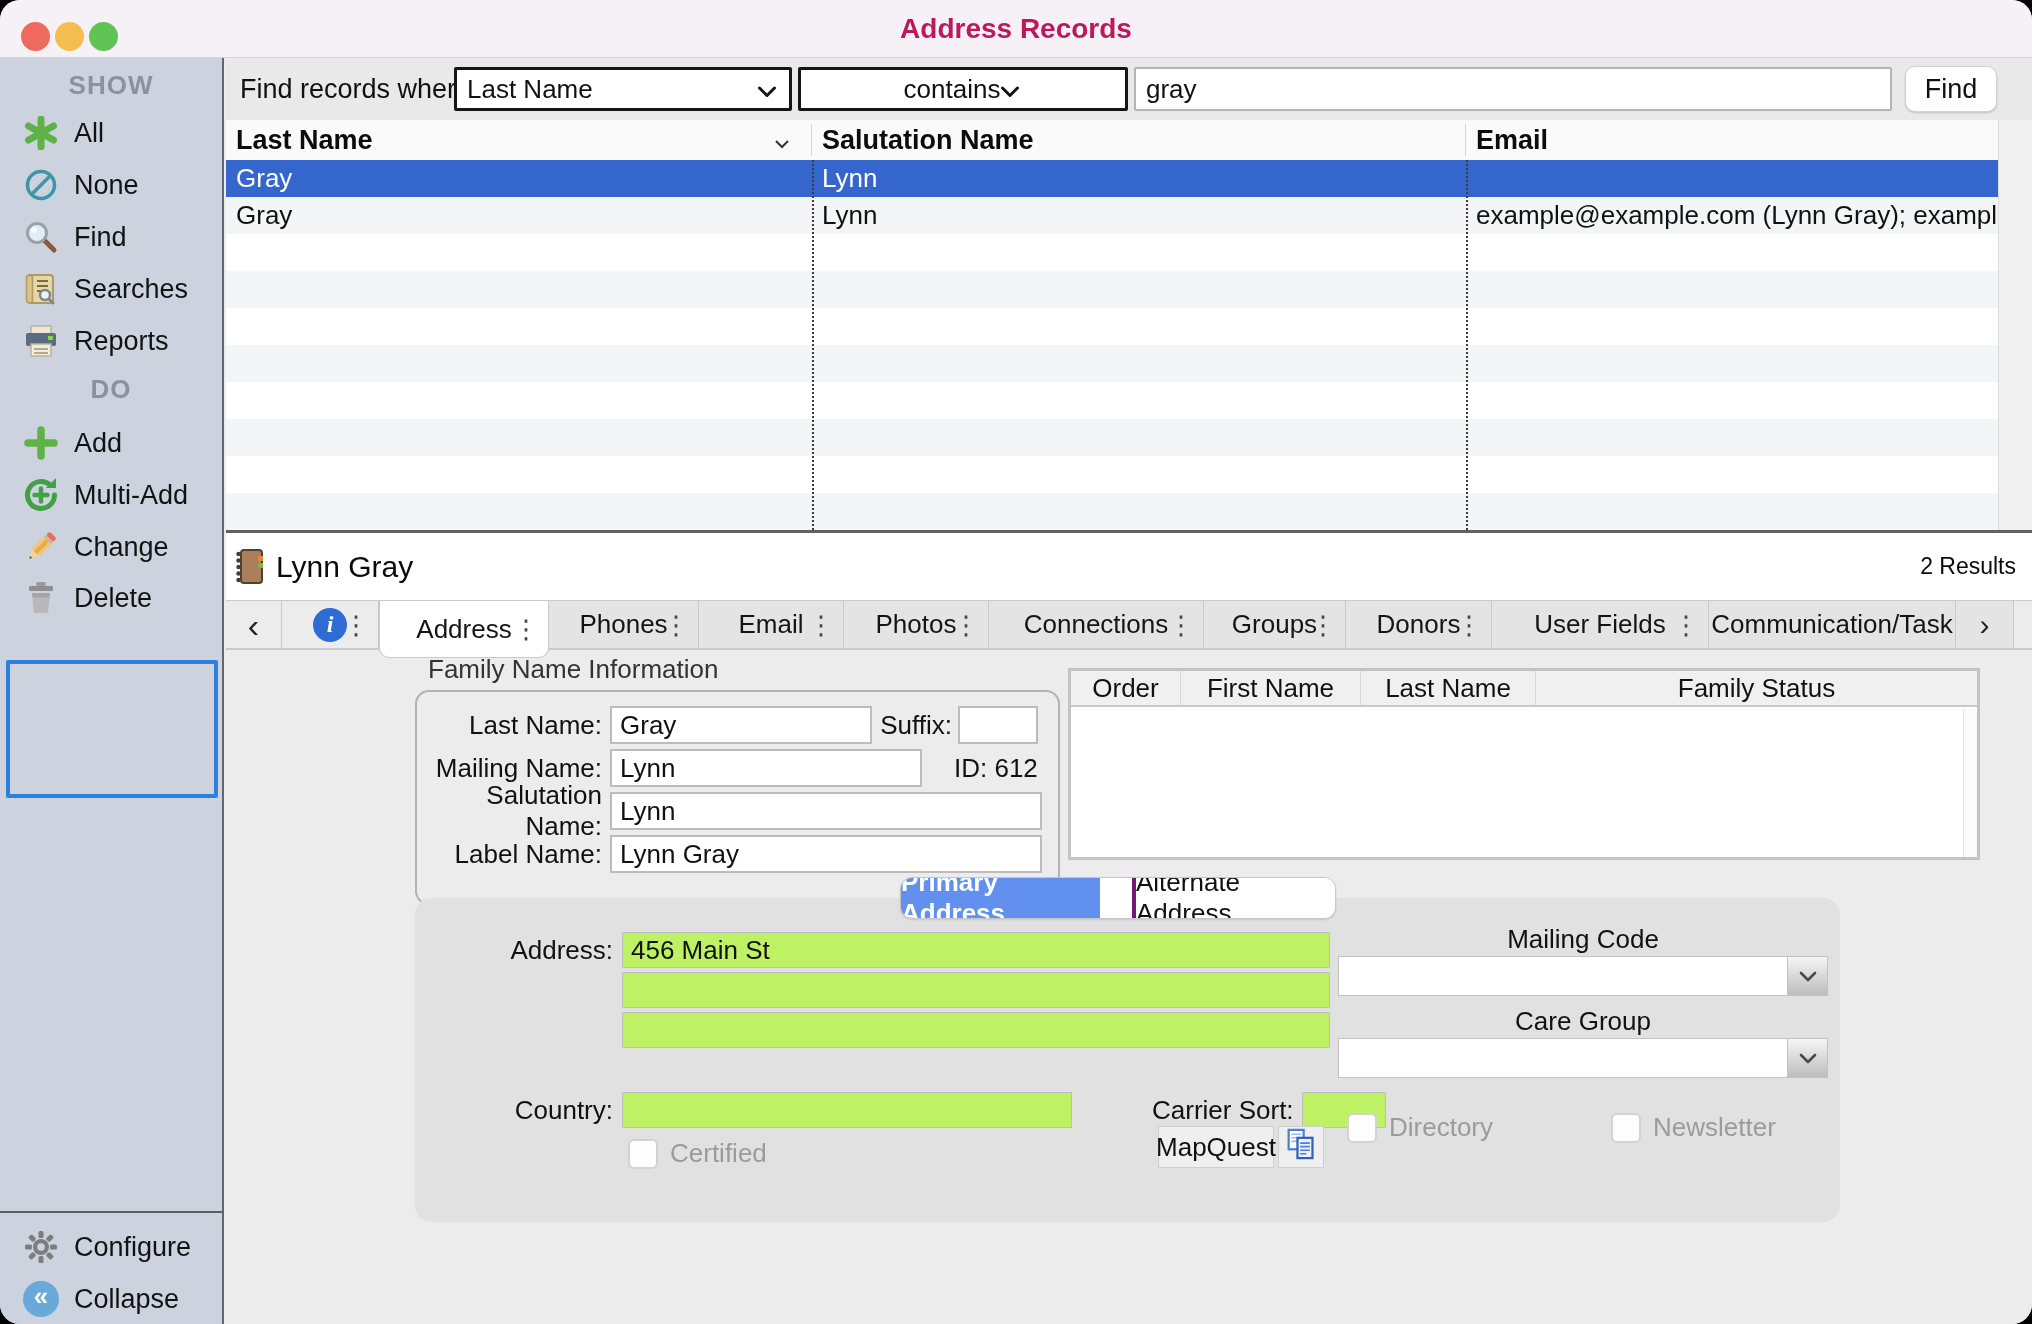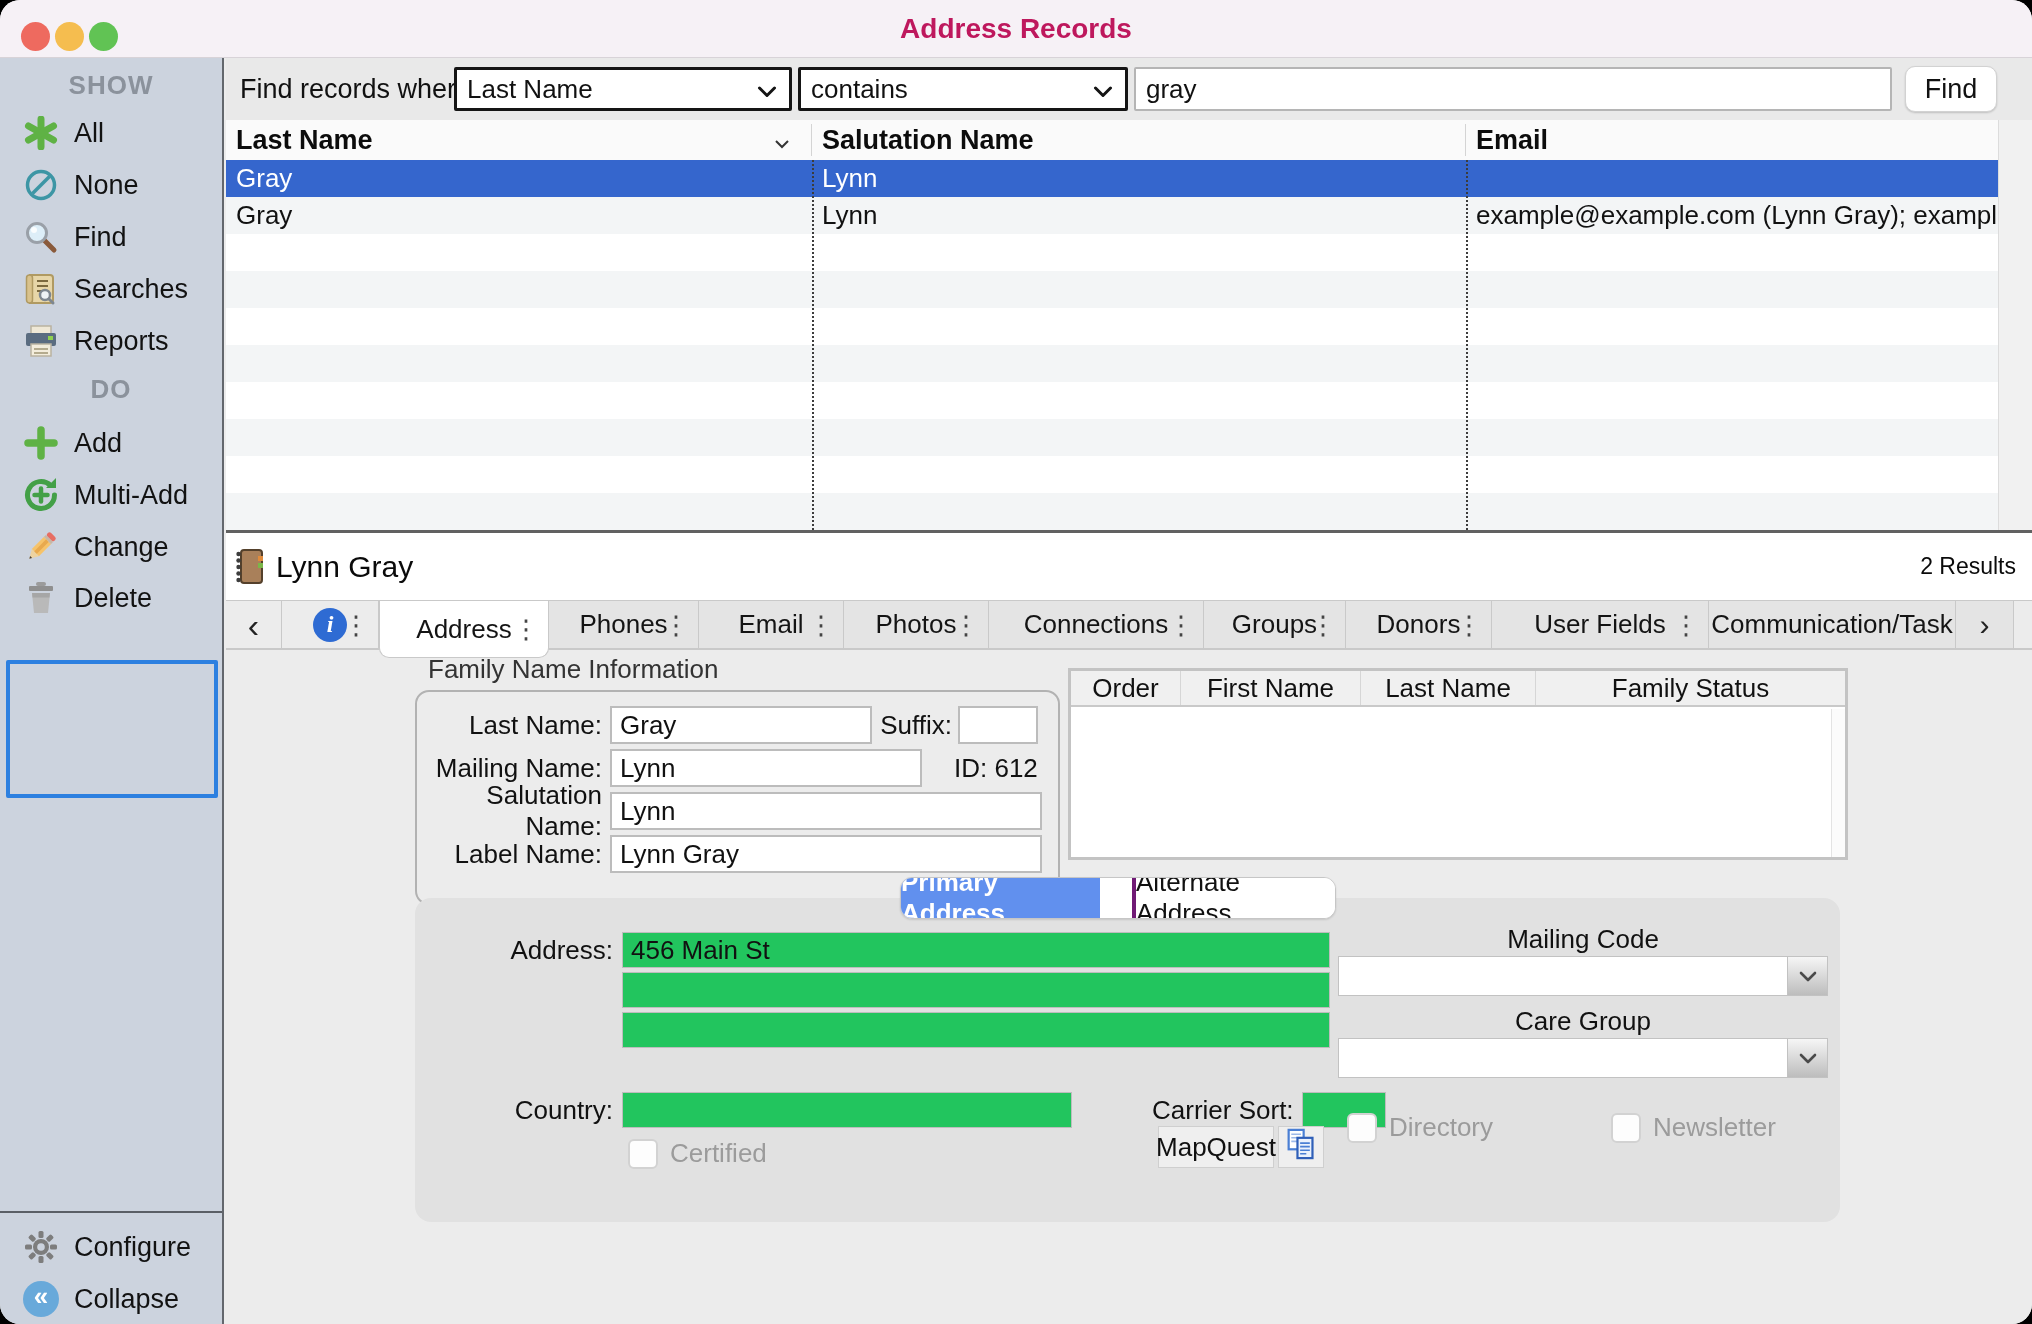--- a/index.html
+++ b/index.html
@@ -52,35 +52,35 @@
   .tab.plain{background:#ececec;}
   .tab.active{background:#fff;height:57px;border:1px solid #c9c9c9;border-top:none;border-radius:0 0 10px 10px;z-index:3;}
   .nav-chev{font-size:34px;color:#222;line-height:1;}
   
   .content-label{position:absolute;font-size:26px;color:#333;}
   .groupbox{position:absolute;left:189px;top:632px;width:645px;height:215px;border:2px solid #b2b2b2;border-radius:14px;}
   .frow{position:absolute;left:0;width:100%;height:38px;display:flex;align-items:center;}
   .flabel{width:185px;text-align:right;font-size:26px;color:#111;flex:none;}
   .finput{height:38px;background:#fff;border:2px solid #bcbcbc;font-size:26px;color:#111;padding:0 8px;font-family:"Liberation Sans",sans-serif;}
   
-  .famtbl{position:absolute;left:842px;top:610px;width:780px;height:192px;border:3px solid #c3c3c3;background:#fff;}
+  .famtbl{position:absolute;left:842px;top:610px;width:912px;height:192px;border:3px solid #c3c3c3;background:#fff;}
   .famhead{height:36px;background:#f0f0f0;border-bottom:2px solid #c9c9c9;display:flex;}
   .famth{font-size:26px;color:#111;display:flex;align-items:center;justify-content:center;border-right:1px solid #d6d6d6;}
   .famth:last-child{border-right:none;}
   .famscroll{position:absolute;right:0;top:38px;bottom:0;width:14px;background:#fbfbfb;border-left:1px solid #e3e3e3;}
   
   .segment{position:absolute;left:674px;top:819px;width:436px;height:42px;border-radius:12px;overflow:hidden;display:flex;border:1px solid #c6c6c6;background:#fff;z-index:2;box-shadow:0 1px 2px rgba(0,0,0,.12);}
   .seg{flex:1;display:flex;align-items:center;justify-content:center;font-size:26px;cursor:default;}
   .seg.on{background:#6190ee;color:#fff;font-weight:700;}
   .seg.off{background:#fff;color:#111;}
   
   .panel{position:absolute;left:189px;top:840px;width:1425px;height:324px;background:#e1e1e1;border-radius:16px;}
   .prow{position:absolute;display:flex;align-items:center;}
   .plabel{font-size:26px;color:#111;text-align:right;flex:none;}
-  .pinput{height:36px;background:#22c55e;border:1px solid #bdbdbd;font-size:26px;color:#111;padding:8px 8px;font-family:"Liberation Sans",sans-serif;}
+  .pinput{height:36px;background:#bef264;border:1px solid #bdbdbd;font-size:26px;color:#111;padding:8px 8px;font-family:"Liberation Sans",sans-serif;}
   .chk{width:30px;height:30px;background:#fdfdfd;border:2px solid #d2d2d2;border-radius:6px;flex:none;}
   .chk-label{font-size:26px;color:#9b9b9b;margin-left:12px;}
   .ddwrap{position:absolute;height:40px;background:#fff;border:1px solid #c2c2c2;display:flex;}
   .ddbtn{margin-left:auto;width:40px;height:100%;background:linear-gradient(#f6f6f6,#bdbdbd);border-left:1px solid #c2c2c2;display:flex;align-items:center;justify-content:center;}
   .graybtn{position:absolute;background:#efefef;border:1px solid #cfcfcf;display:flex;align-items:center;justify-content:center;font-size:26px;color:#111;cursor:default;}
 </style>
 </head>
 <body>
 
 <div class="window">
@@ -250,21 +250,21 @@
   <div class="main">
 
     <div class="findbar">
       <div class="find-label">Find records where</div>
       <div class="popup" style="left:228px;width:338px;">
         <span>Last Name</span>
         <span><svg width="20" height="12" viewBox="0 0 20 12">
               <path d="M2.5 2l7.5 7.5L17.5 2" fill="none" stroke="#141414" stroke-width="3" stroke-linecap="round" stroke-linejoin="round"></path>
             </svg></span>
       </div>
-      <div class="popup" style="left:572px;width:330px;">
+      <div class="popup" style="left:572px;width:330px;justify-content:center;">
         <span>contains</span>
         <span><svg width="20" height="12" viewBox="0 0 20 12">
               <path d="M2.5 2l7.5 7.5L17.5 2" fill="none" stroke="#141414" stroke-width="3" stroke-linecap="round" stroke-linejoin="round"></path>
             </svg></span>
       </div>
       <input class="txtinput" style="left: 908px; width: 758px;" value="gray">
       <div class="find-btn">Find</div>
     </div>
 
     <div class="thead">

